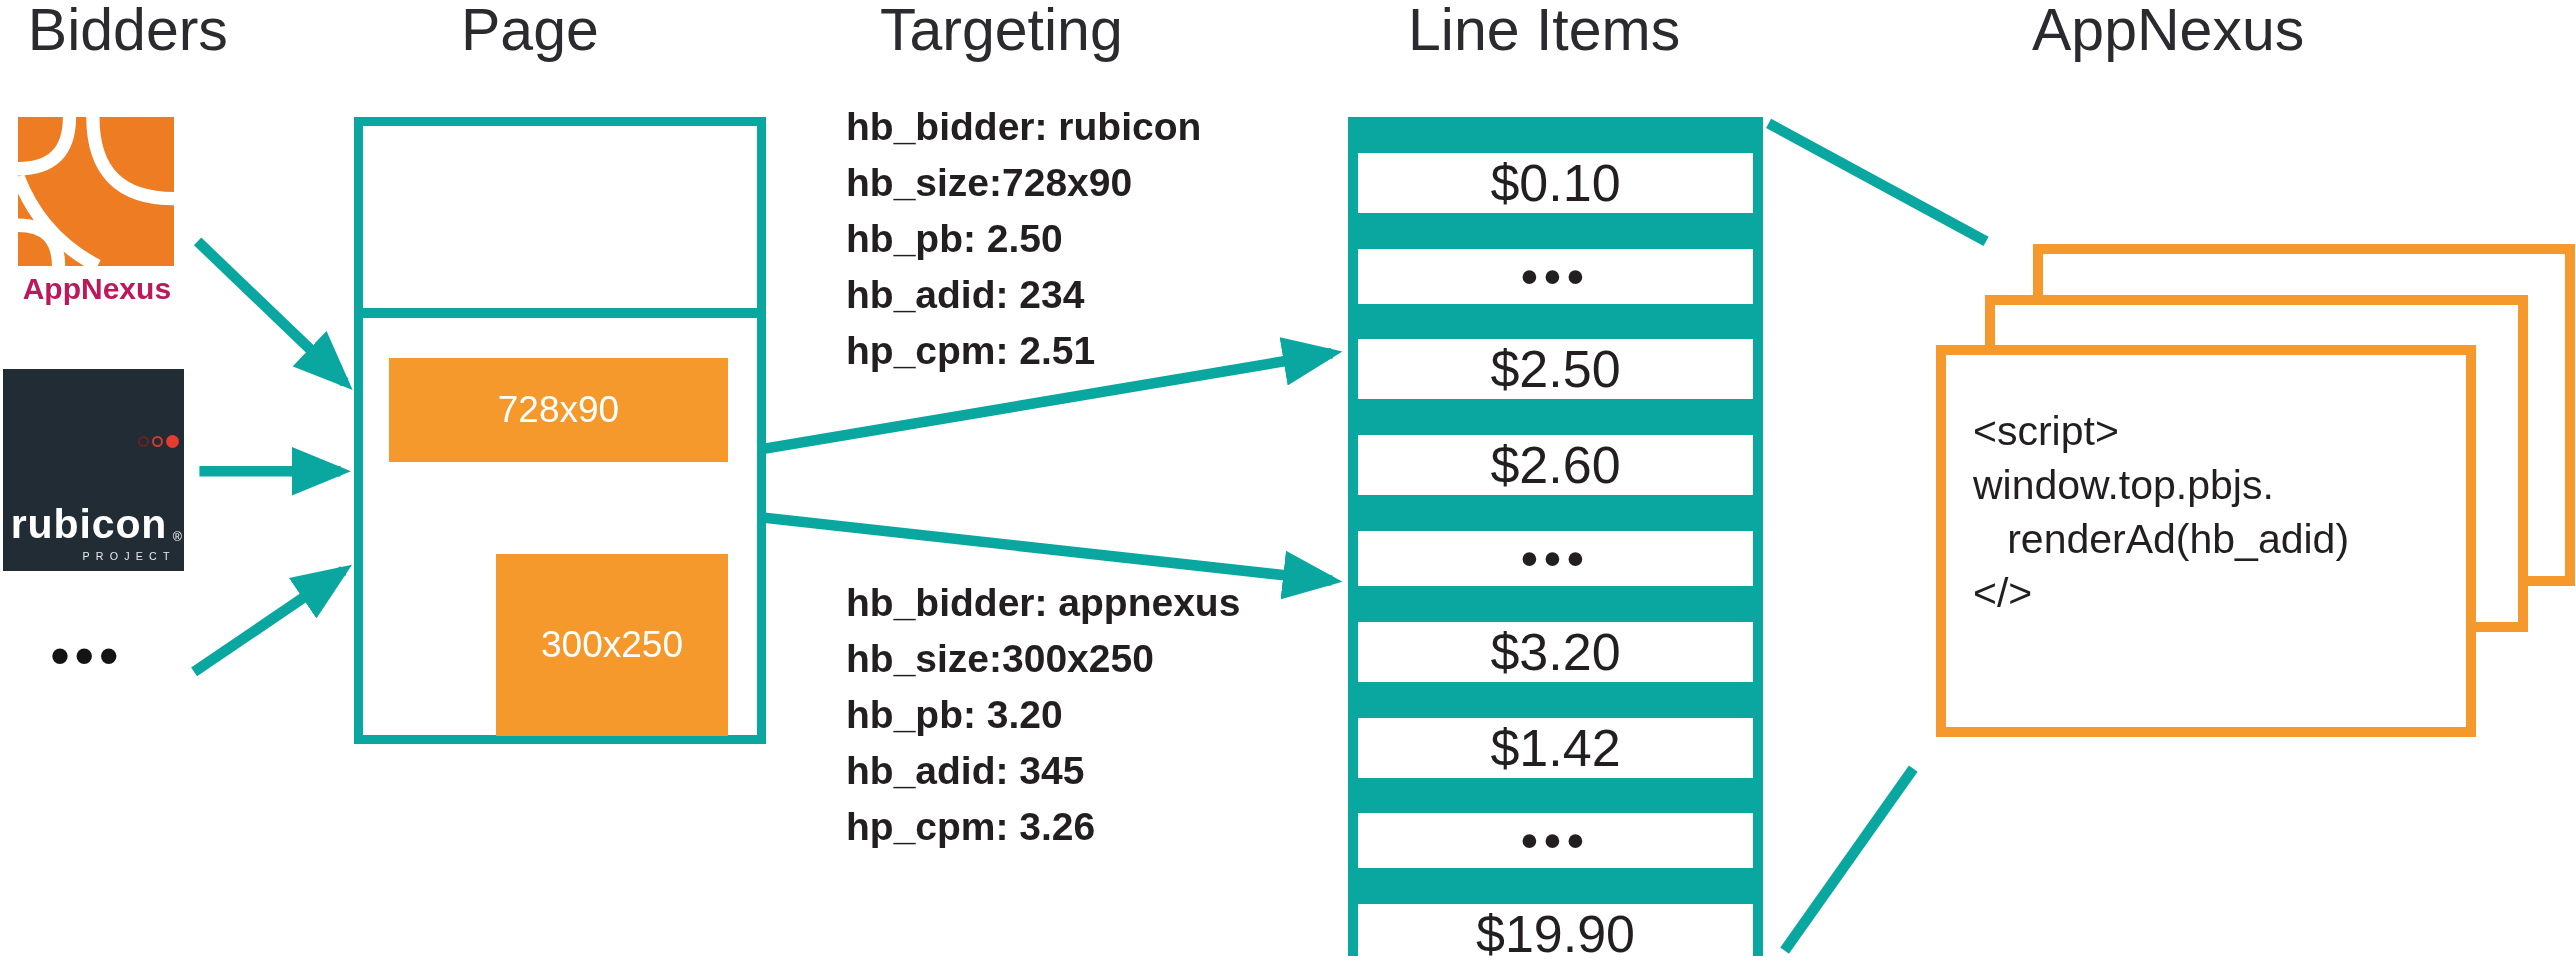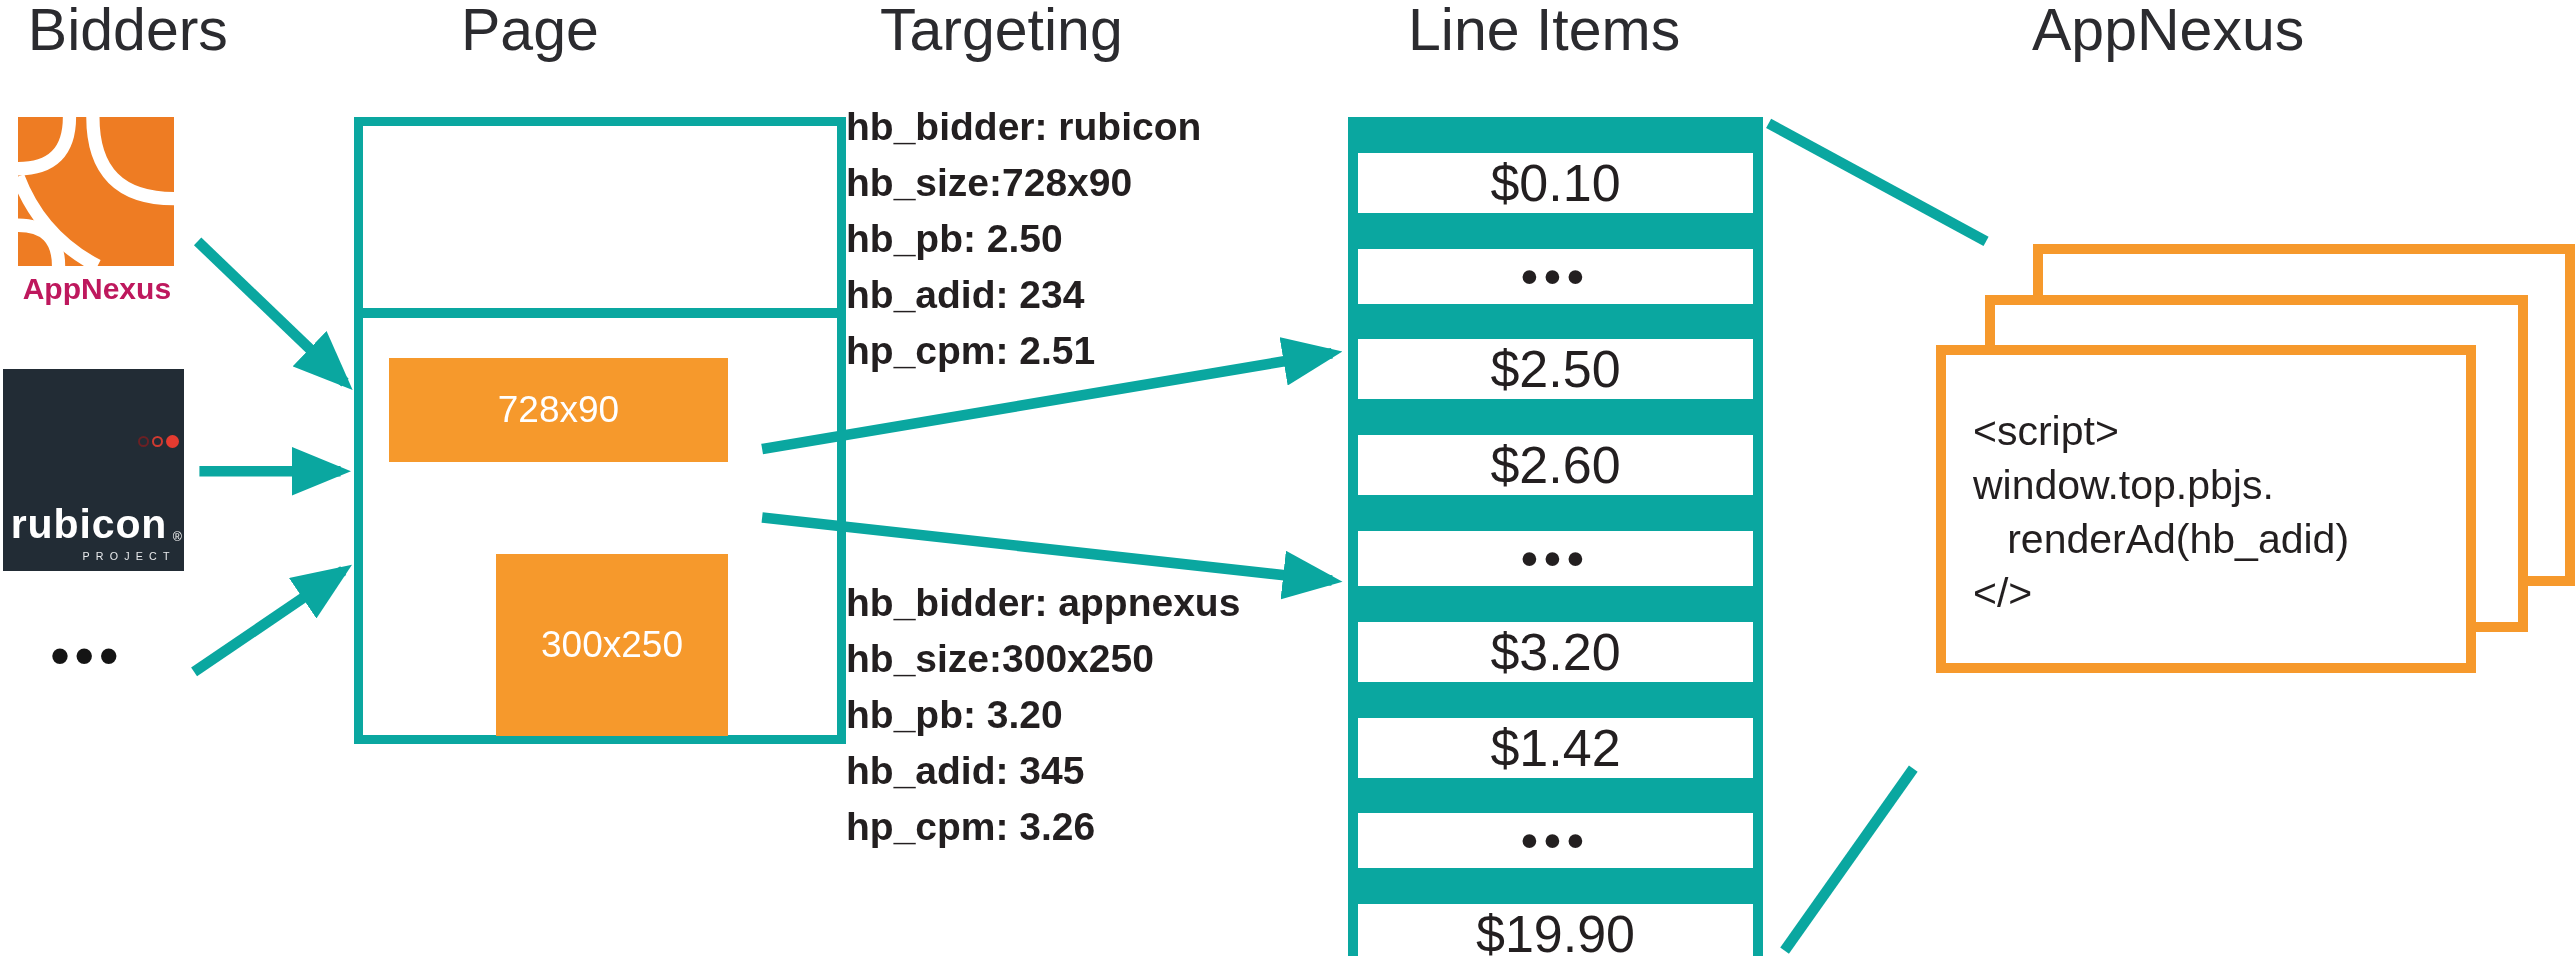--- a/index.html
+++ b/index.html
@@ -30,21 +30,21 @@
   .rub-reg{position:absolute;right:1.8px;bottom:27px;font-size:12.4px;color:#fff;}
   .rub-project{position:absolute;right:8px;bottom:9px;font-size:10.7px;letter-spacing:6.2px;color:#e8eaec;}
   .rub-dots{position:absolute;right:4.4px;top:66px;display:flex;align-items:center;}
   .rub-dot{display:inline-block;border-radius:50%;margin-left:2.7px;}
   .rub-dot.d1{width:11.5px;height:11.5px;border:2.7px solid #6b2024;}
   .rub-dot.d2{width:11.5px;height:11.5px;border:2.7px solid #cf3a31;}
   .rub-dot.d3{width:13.3px;height:13.3px;background:#e53b30;}
   .bidders-more{position:absolute;left:50px;top:622px;font-size:57px;letter-spacing:4.4px;color:#141414;}
 
   
-  .page-box{position:absolute;left:354px;top:117px;width:492px;height:627px;
+  .page-box{position:absolute;left:354px;top:117px;width:412px;height:627px;
     border:9.8px solid var(--teal);background:#fff;}
   .page-divider{position:absolute;left:0;top:182px;width:100%;height:9.8px;background:var(--teal);}
   .slot{position:absolute;background:var(--orange);color:#fff;display:flex;align-items:center;justify-content:center;
     font-size:37px;}
   .slot-728{left:26px;top:232px;width:339px;height:104px;}
   .slot-300{left:133px;top:392px;width:232px;height:182px;margin-top:36px;}
 
   
   .targeting-block{position:absolute;left:846px;width:417px;font-size:39px;font-weight:700;
     line-height:56px;color:var(--ink);white-space:nowrap;}
@@ -55,21 +55,21 @@
   .lineitems{position:absolute;left:1348px;top:117px;width:415px;height:839px;
     background:var(--teal);padding:9.8px;display:flex;flex-direction:column;gap:9.8px;}
   .li-row{background:#fff;flex:1;display:flex;align-items:center;justify-content:center;
     font-size:52px;color:var(--ink);margin-top:26px;}
   .li-row.dots{font-size:48px;letter-spacing:6.2px;font-weight:700;}
 
   
   .card{position:absolute;background:#fff;border:10.7px solid var(--orange);}
   .card-back{left:2033px;top:244px;width:542px;height:342px;z-index:1;}
   .card-middle{left:1985px;top:295px;width:543px;height:337px;z-index:2;}
-  .card-front{left:1936px;top:345px;width:540px;height:328px;z-index:3;}
+  .card-front{left:1936px;top:345px;width:540px;height:392px;z-index:3;}
   .code-block{position:absolute;left:27px;top:49px;font-size:41px;line-height:54px;color:var(--ink);
     white-space:pre;}
   .code-line{white-space:pre;}
 
   
   .arrows{position:absolute;left:0;top:0;width:2576px;height:963px;z-index:4;pointer-events:none;}
   .arrows line{stroke:var(--teal);stroke-width:12;}
   #ah path{fill:var(--teal);}
 </style>
 </head>

